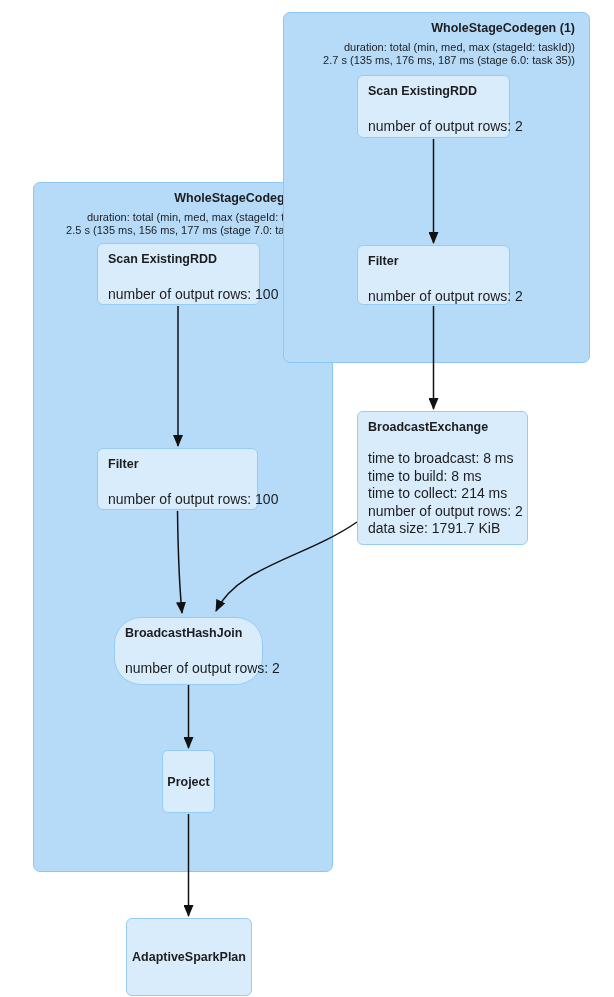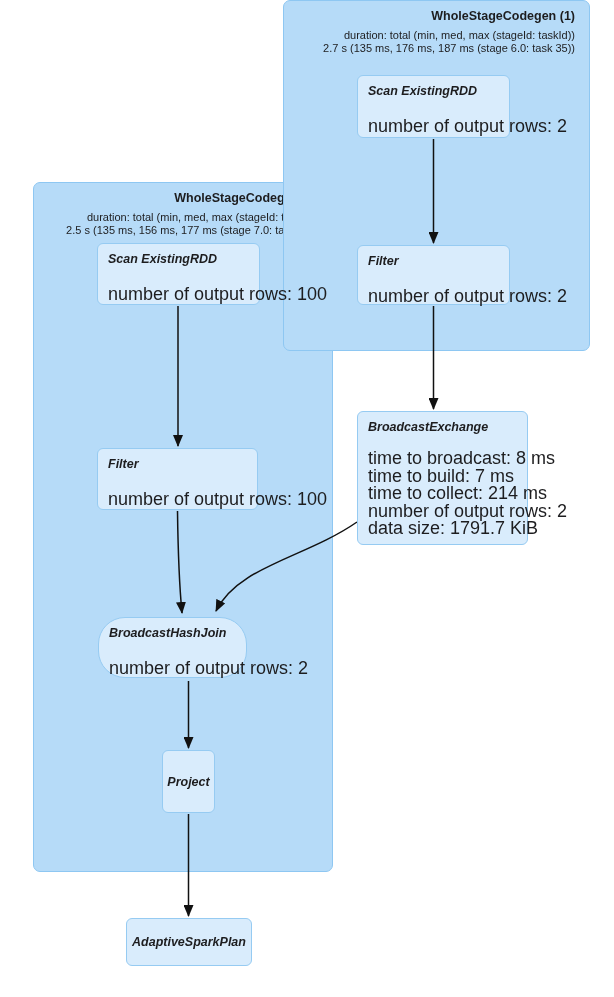--- a/index.html
+++ b/index.html
@@ -37,25 +37,24 @@
     border-radius:6px;
     box-sizing:border-box;
     padding:8px 9px 4px 10px;
     z-index:4;
   }
   .node-title{
     font-weight:bold;
     font-size:12.5px;
     line-height:14px;
     white-space:nowrap;
-    font-style:italic;
   }
   .node-metrics{
     margin-top:20px;
-    font-size:18px;
+    font-size:14px;
     line-height:17.5px;
     white-space:nowrap;
   }
   .node-center{
     display:flex;
     align-items:center;
     justify-content:center;
     padding:4px;
   }
   .node-center .node-title{text-align:center;}
@@ -81,21 +80,21 @@
 <div class="canvas">
 
   <div class="cluster z1" style="left:33px;top:182px;width:300px;height:690px;">
     <div class="cluster-title">WholeStageCodegen (2)</div>
     <div class="cluster-duration">
       <div>duration: total (min, med, max (stageId: taskId))</div>
       <div>2.5 s (135 ms, 156 ms, 177 ms (stage 7.0: task 36))</div>
     </div>
   </div>
 
-  <div class="cluster z2" style="left:283px;top:0;width:307px;height:351px;">
+  <div class="cluster z2" style="left:283px;top:12px;width:307px;height:351px;">
     <div class="cluster-title">WholeStageCodegen (1)</div>
     <div class="cluster-duration">
       <div>duration: total (min, med, max (stageId: taskId))</div>
       <div>2.7 s (135 ms, 176 ms, 187 ms (stage 6.0: task 35))</div>
     </div>
   </div>
 
   <svg class="edges" width="614" height="997">
     <defs>
       <marker id="arrow" viewBox="0 0 12 10" refX="11" refY="5" markerWidth="12" markerHeight="10" markerUnits="userSpaceOnUse" orient="auto">
@@ -122,49 +121,49 @@
     <div class="node-title">Filter</div>
     <div class="node-metrics">
       <div>number of output rows: 2</div>
     </div>
   </div>
 
   <div class="node" style="left:357px;top:411px;width:171px;height:134px;">
     <div class="node-title">BroadcastExchange</div>
     <div class="node-metrics" style="margin-top:16px;">
       <div>time to broadcast: 8 ms</div>
-      <div>time to build: 7 ms</div>
+      <div>time to build: 8 ms</div>
       <div>time to collect: 214 ms</div>
       <div>number of output rows: 2</div>
       <div>data size: 1791.7 KiB</div>
     </div>
   </div>
 
   <div class="node" style="left:97px;top:243px;width:163px;height:62px;">
     <div class="node-title">Scan ExistingRDD</div>
     <div class="node-metrics">
       <div>number of output rows: 100</div>
     </div>
   </div>
 
   <div class="node" style="left:97px;top:448px;width:161px;height:62px;">
     <div class="node-title">Filter</div>
     <div class="node-metrics">
       <div>number of output rows: 100</div>
     </div>
   </div>
 
-  <div class="node" style="left:98px;top:617px;width:149px;height:61px;border-radius:27px;">
+  <div class="node" style="left:114px;top:617px;width:149px;height:68px;border-radius:27px;">
     <div class="node-title">BroadcastHashJoin</div>
     <div class="node-metrics">
       <div>number of output rows: 2</div>
     </div>
   </div>
 
   <div class="node node-center" style="left:162px;top:750px;width:53px;height:63px;">
     <div class="node-title">Project</div>
   </div>
 
-  <div class="node node-center" style="left:126px;top:918px;width:126px;height:48px;align-items:center;">
+  <div class="node node-center" style="left:126px;top:918px;width:126px;height:78px;align-items:center;">
     <div class="node-title">AdaptiveSparkPlan</div>
   </div>
 
 </div>
 
 </body></html>

